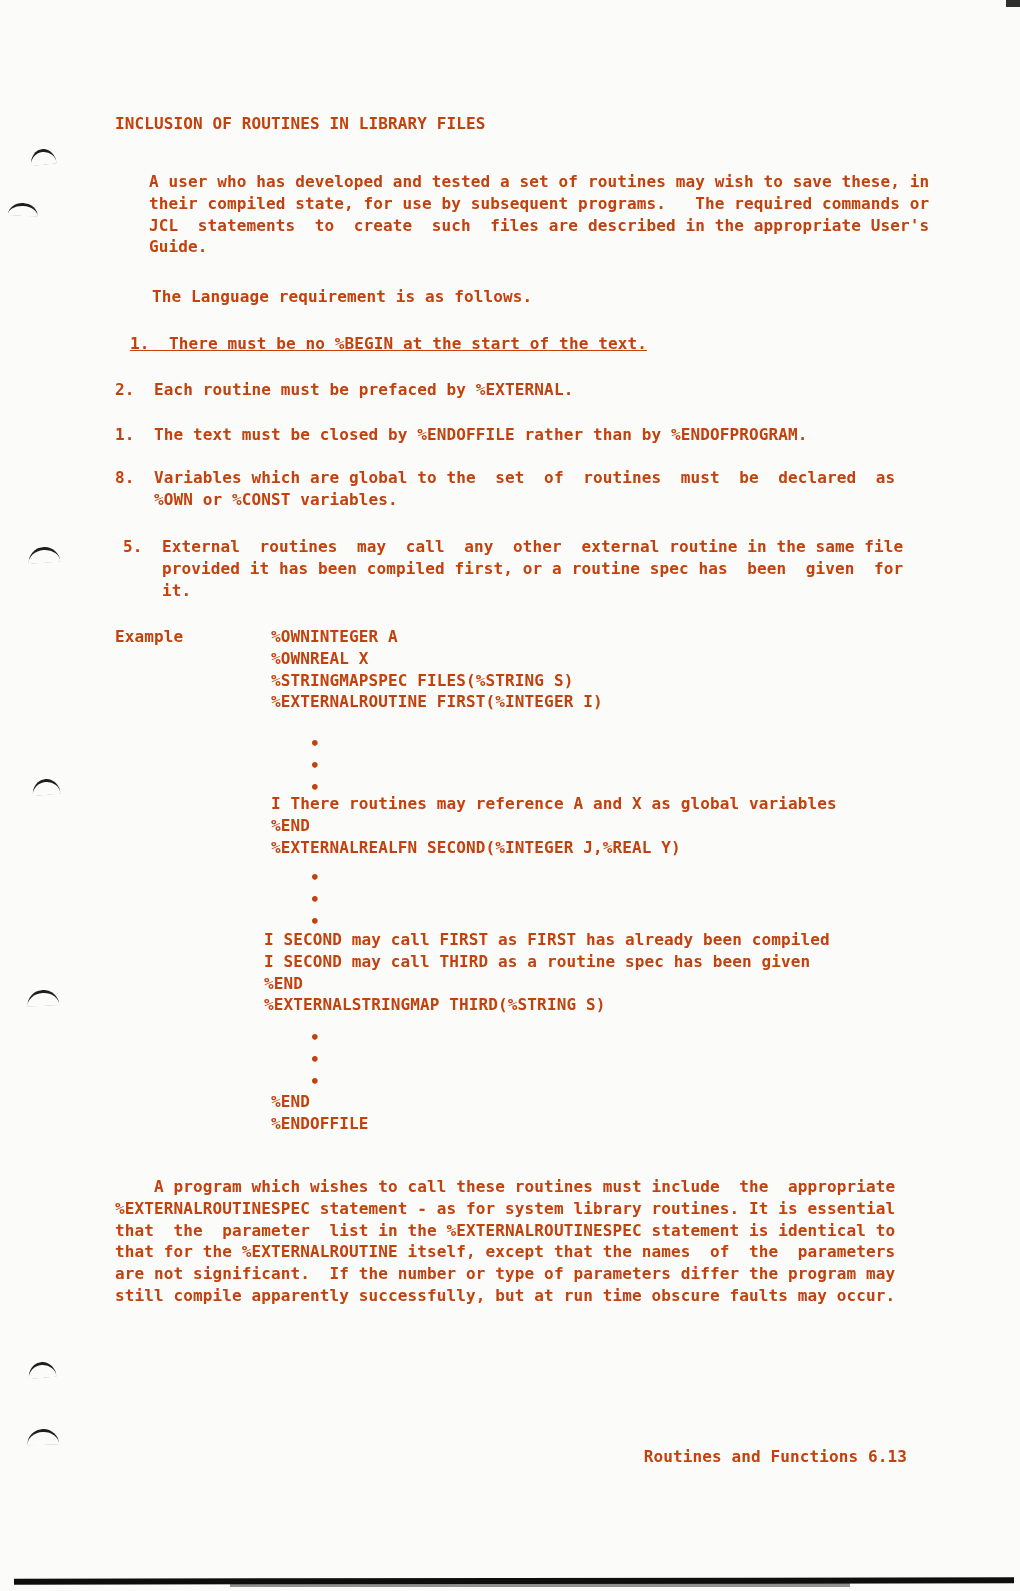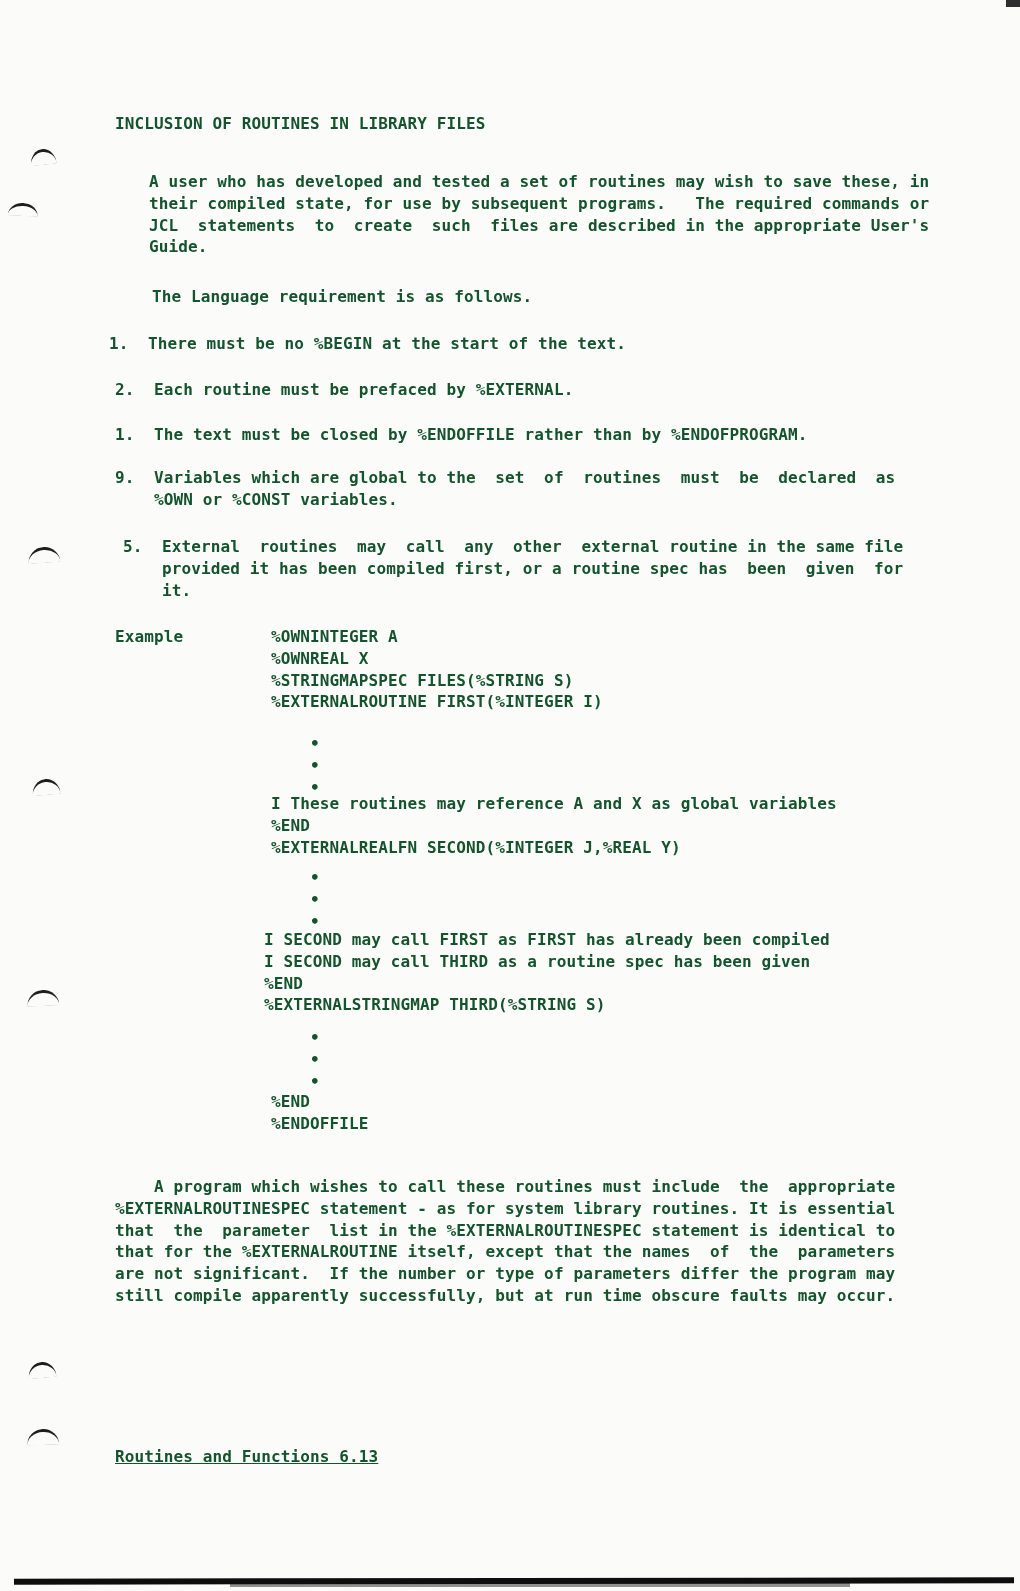--- a/index.html
+++ b/index.html
@@ -4,21 +4,21 @@
 <style>
   html,body{margin:0;padding:0;}
   body{width:1020px;height:1591px;position:relative;background:#fbfbf9;overflow:hidden;}
   .t{
     position:absolute;
     font-family:"DejaVu Sans Mono", monospace;
     font-weight:bold;
     font-size:16px;
     line-height:21.8px;
     letter-spacing:0.12px;
-    color:#14532d;
+    color:#c2410c;
     white-space:pre;
     margin:0;
   }
   .arc{
     position:absolute;
     height:13px;
     border:0;
     border-top:3px solid #1e1e1e;
     border-radius:50% 50% 0 0 / 100% 100% 0 0;
     background:transparent;
@@ -34,52 +34,52 @@
     left:230px;top:1583px;width:620px;height:4px;
     background:#3a3a3a;opacity:.55;
   }
   .corner-mark{
     position:absolute;
     left:1006px;top:0;width:14px;height:7px;
     background:#2e2e2e;
   }
   .footer{
     width:792px;
-    text-decoration:underline;
+    text-align:right;
   }
 </style>
 </head>
 <body>
 
 <pre class="t" style="left:115px;top:113px;">INCLUSION OF ROUTINES IN LIBRARY FILES</pre>
 
 <pre class="t" style="left:115px;top:171px;margin-left:34px;">A user who has developed and tested a set of routines may wish to save these, in
 their compiled state, for use by subsequent programs.   The required commands or
 JCL  statements  to  create  such  files are described in the appropriate User's
 Guide.</pre>
 
 <pre class="t" style="left:152px;top:286px;text-align:center;">The Language requirement is as follows.</pre>
 
-<pre class="t" style="left:109px;top:333px;">1.  There must be no %BEGIN at the start of the text.</pre>
+<pre class="t" style="left:130px;top:333px;text-decoration:underline;">1.  There must be no %BEGIN at the start of the text.</pre>
 <pre class="t" style="left:115px;top:379px;">2.  Each routine must be prefaced by %EXTERNAL.</pre>
 <pre class="t" style="left:115px;top:424px;">1.  The text must be closed by %ENDOFFILE rather than by %ENDOFPROGRAM.</pre>
-<pre class="t" style="left:115px;top:467px;">9.  Variables which are global to the  set  of  routines  must  be  declared  as
+<pre class="t" style="left:115px;top:467px;">8.  Variables which are global to the  set  of  routines  must  be  declared  as
     %OWN or %CONST variables.</pre>
 <pre class="t" style="left:123px;top:536px;">5.  External  routines  may  call  any  other  external routine in the same file
     provided it has been compiled first, or a routine spec has  been  given  for
     it.</pre>
 
 <pre class="t" style="left:115px;top:626px;">Example         %OWNINTEGER A
                 %OWNREAL X
                 %STRINGMAPSPEC FILES(%STRING S)
                 %EXTERNALROUTINE FIRST(%INTEGER I)</pre>
 <pre class="t" style="left:115px;top:733px;">                    •
                     •
                     •</pre>
-<pre class="t" style="left:115px;top:793px;">                I These routines may reference A and X as global variables
+<pre class="t" style="left:115px;top:793px;">                I There routines may reference A and X as global variables
                 %END
                 %EXTERNALREALFN SECOND(%INTEGER J,%REAL Y)</pre>
 <pre class="t" style="left:115px;top:867px;">                    •
                     •
                     •</pre>
 <pre class="t" style="left:108px;top:929px;">                I SECOND may call FIRST as FIRST has already been compiled
                 I SECOND may call THIRD as a routine spec has been given
                 %END
                 %EXTERNALSTRINGMAP THIRD(%STRING S)</pre>
 <pre class="t" style="left:115px;top:1027px;">                    •

